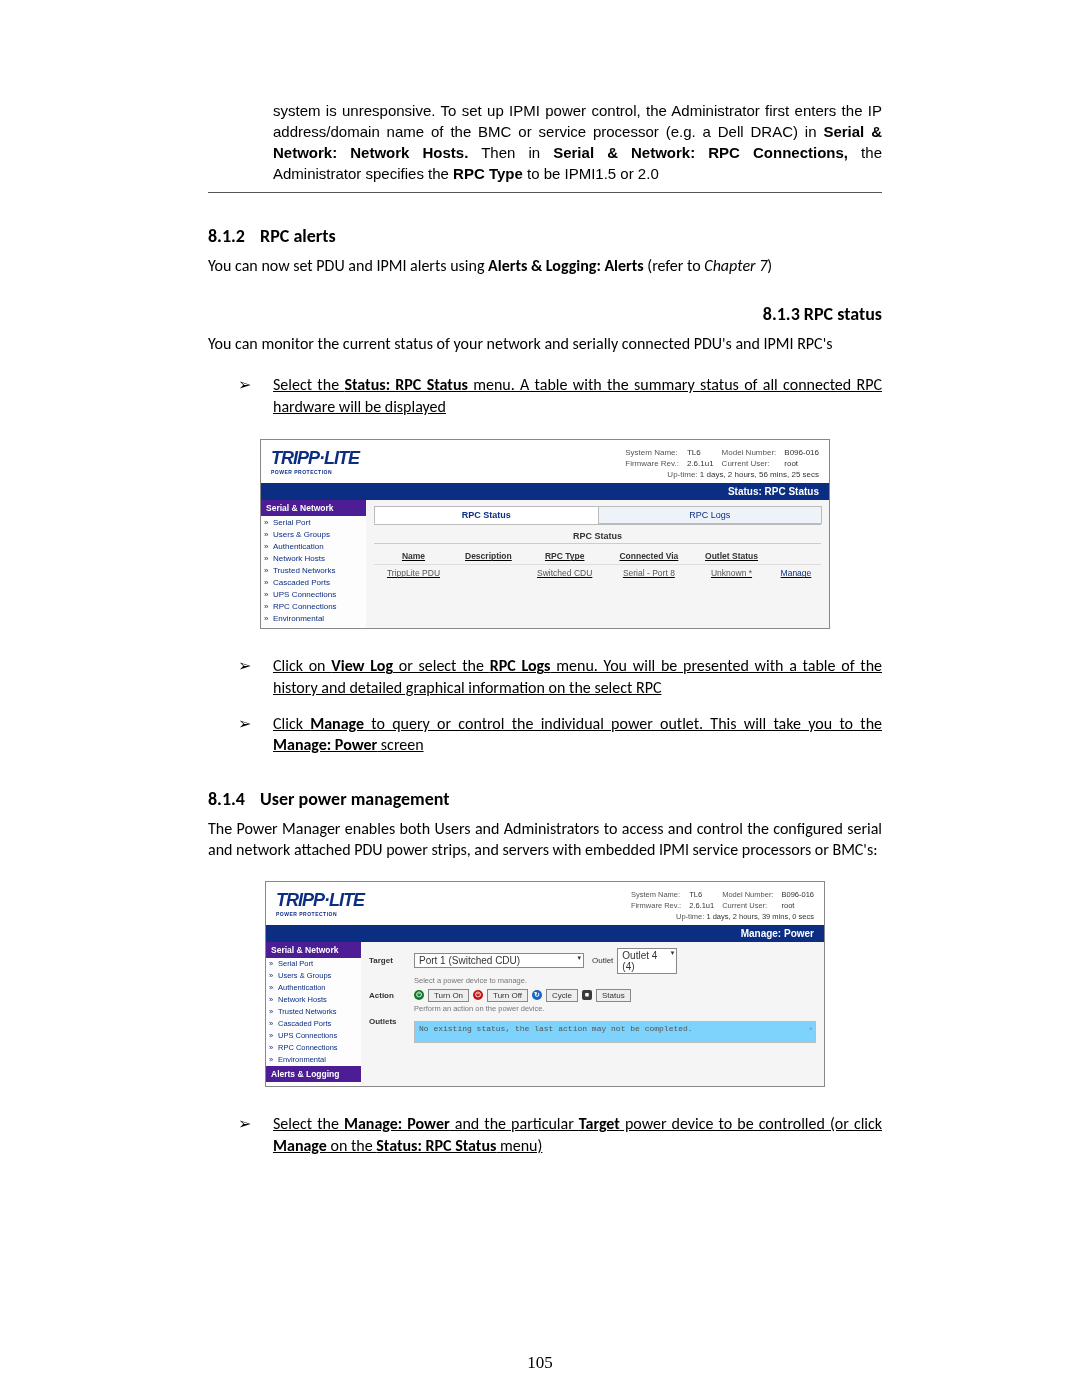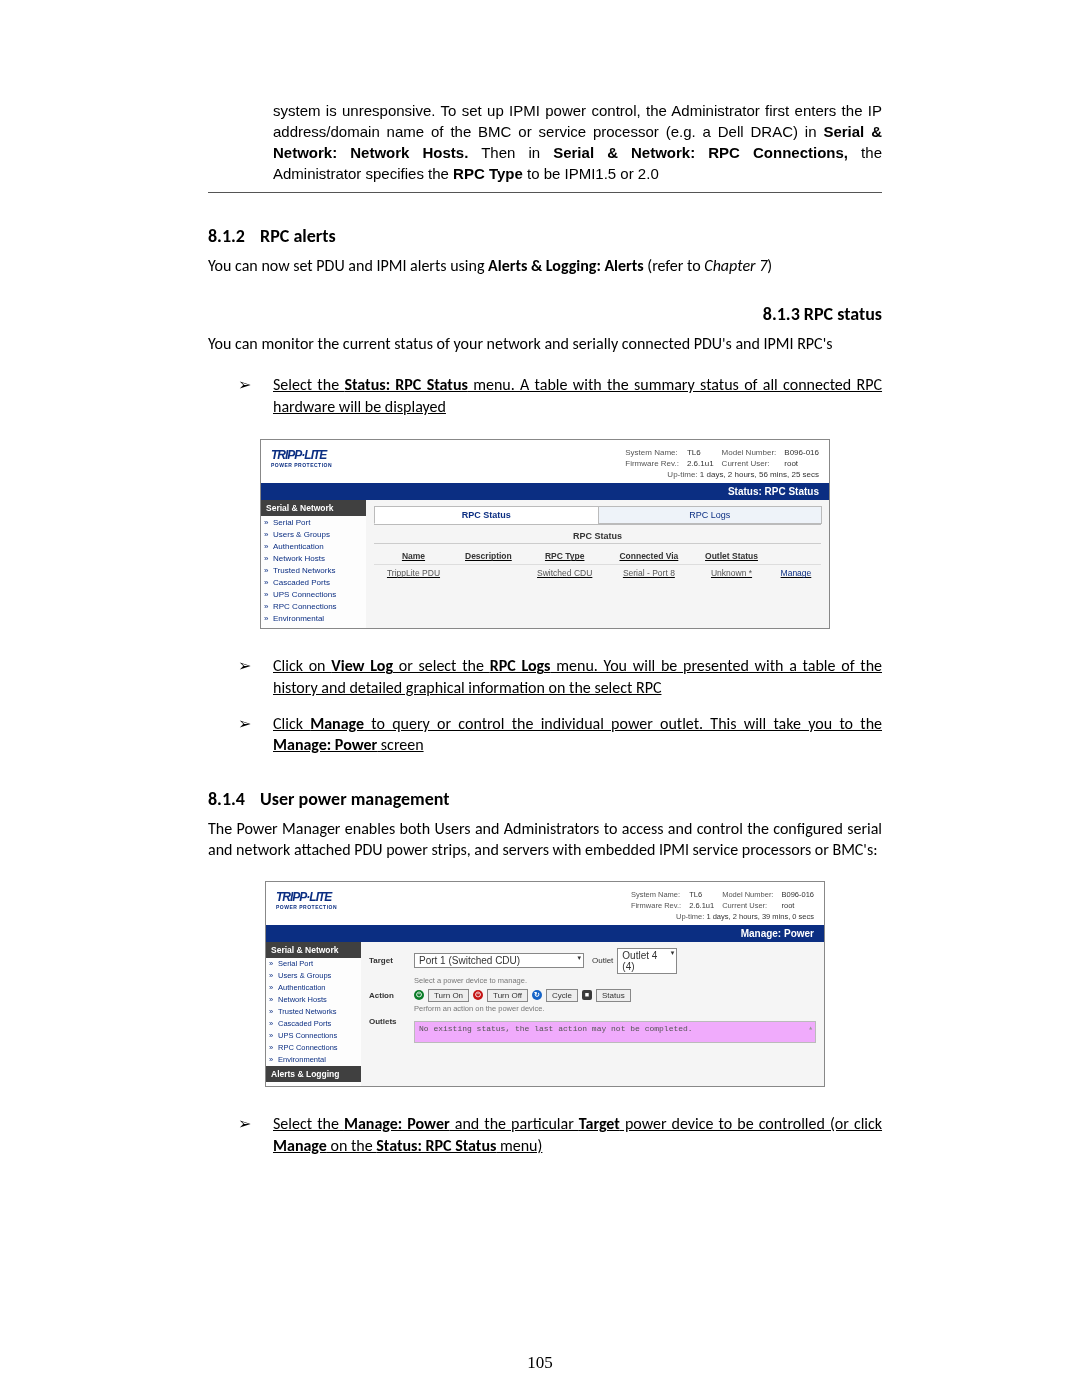--- a/index.html
+++ b/index.html
@@ -76,21 +76,21 @@
 
   .shot-top {
     background: #fff;
     display: flex;
     justify-content: space-between;
     align-items: flex-start;
     padding: 8px 10px 4px 10px;
   }
   .logo {
     font-family: Arial, sans-serif;
-    font-size: 12px;
+    font-size: 18px;
     font-weight: 900;
     font-style: italic;
     color: #0b2e82;
     letter-spacing: -1px;
     position: relative;
   }
   .logo::after {
     content: "POWER PROTECTION";
     display: block;
     font-size: 5px;
@@ -124,21 +124,21 @@
     background: #f5f5f5;
   }
   .side {
     width: 105px;
     background: #fdfdfd;
     font-size: 8px;
     padding-bottom: 4px;
   }
   .side2 { width: 95px; font-size: 7.5px; }
   .side-head {
-    background: #404040;
+    background: #4c1d95;
     color: #fff;
     padding: 3px 5px;
     font-size: 8.5px;
     font-weight: bold;
   }
   .side-item {
     padding: 1.5px 5px 1.5px 12px;
     color: #0b2e82;
     position: relative;
     cursor: pointer;
@@ -244,21 +244,21 @@
     text-align: center;
     font-weight: bold;
   }
   .ic-on   { background: #0a7d28; }
   .ic-off  { background: #c51515; }
   .ic-cy   { background: #1664c7; }
   .ic-st   { background: #3a3a3a; border-radius: 2px; }
   .outbox {
     margin-top: 4px;
     border: 1px solid #bbb;
-    background: #f0abfc;
+    background: #7dd3fc;
     height: 22px;
     padding: 2px 4px;
     color: #555;
     font-family: "Courier New", monospace;
     font-size: 8px;
     position: relative;
   }
   .outbox::after {
     content: "▴";
     position: absolute;

